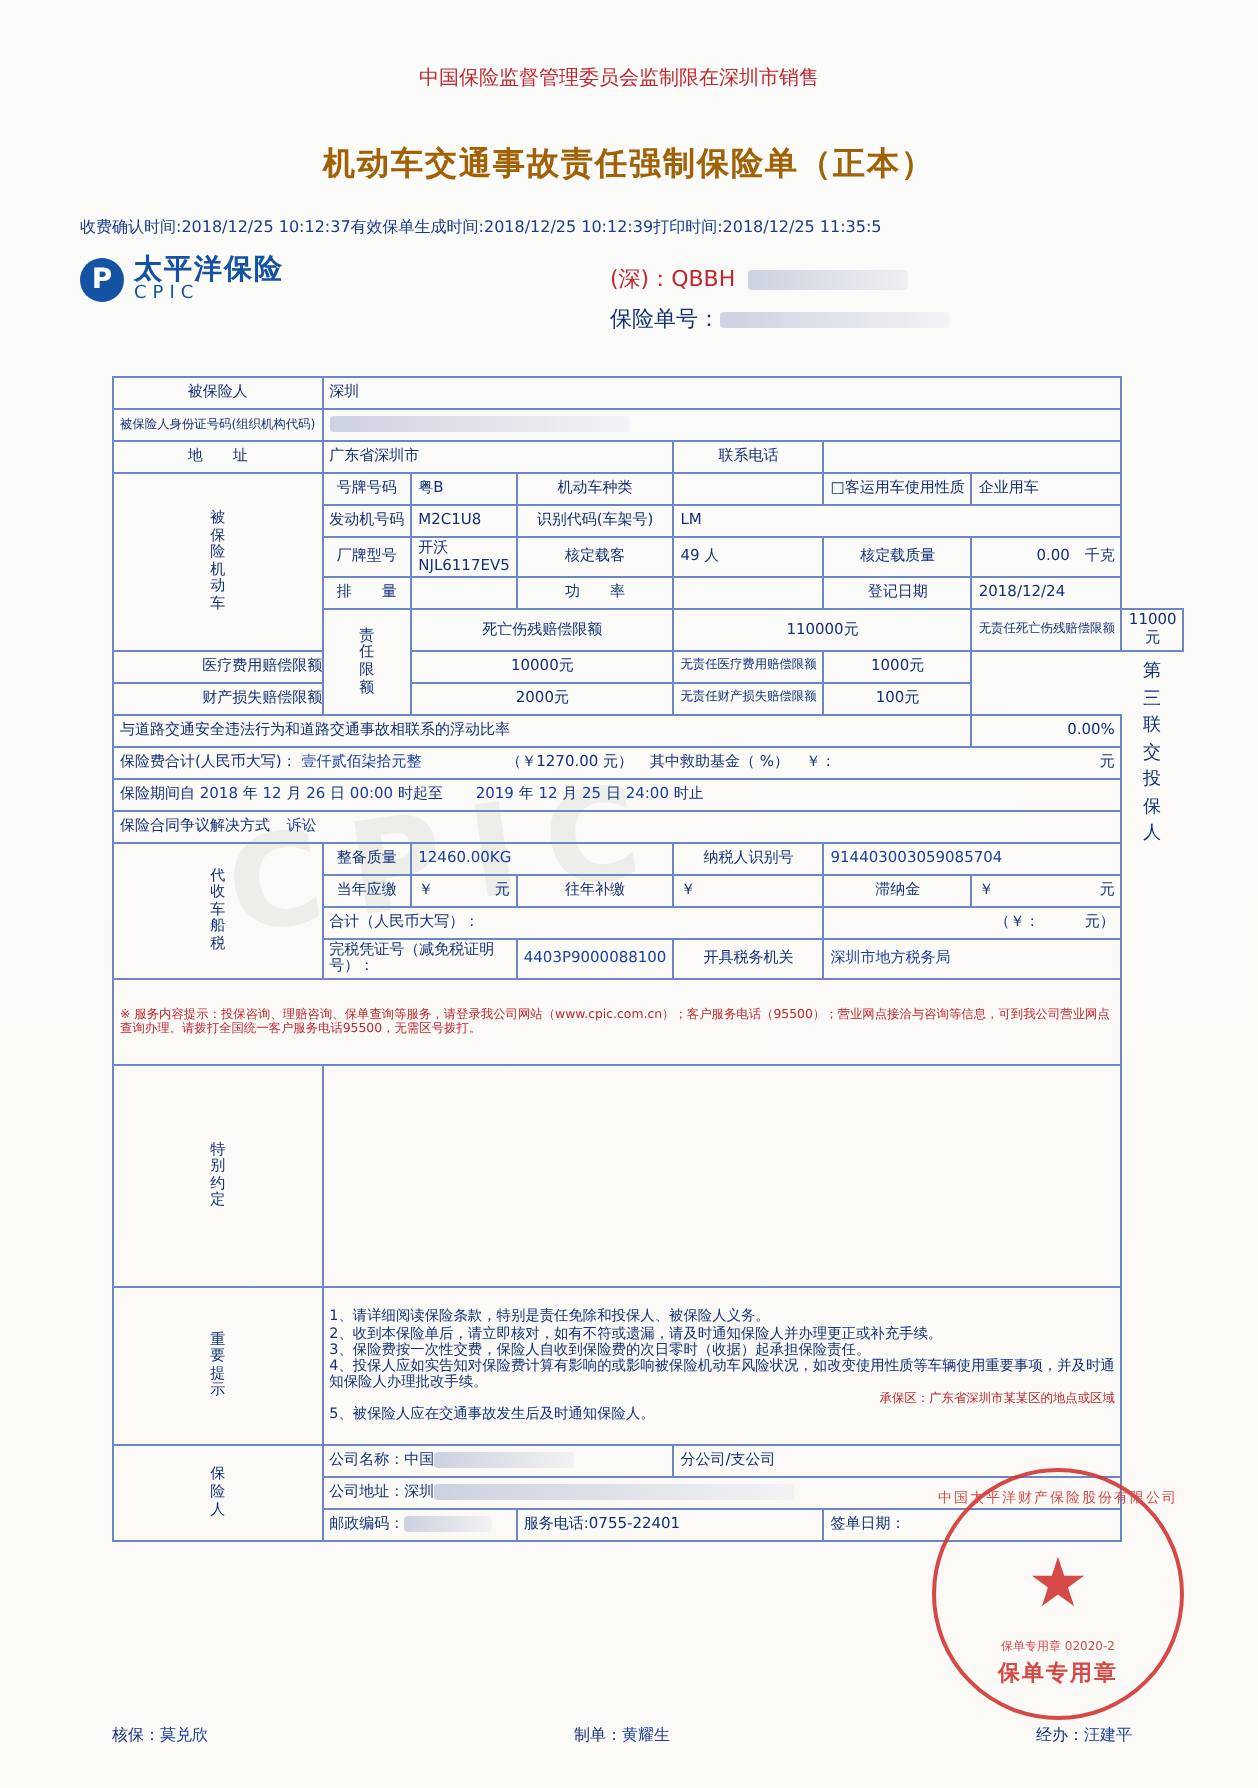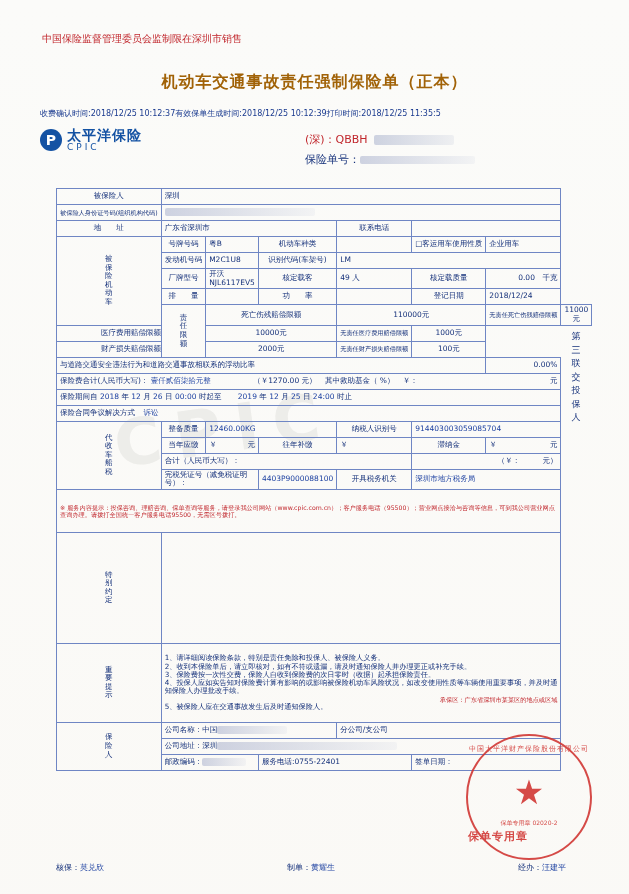--- a/index.html
+++ b/index.html
@@ -15,21 +15,21 @@
   .page{position:absolute;inset:0;}
   
   .paper-tint{position:absolute;inset:0;background:
      linear-gradient(180deg,rgba(255,255,255,0) 0%,rgba(250,248,244,.6) 100%);
      pointer-events:none;}
   .wm{position:absolute;left:120px;top:380px;width:400px;height:180px;
       font-size:64px;color:rgba(180,180,170,.18);font-weight:bold;
       letter-spacing:14px;transform:rotate(-8deg);pointer-events:none;}
 
   .topline{position:absolute;top:32px;left:42px;right:52px;display:flex;
-           justify-content:flex-start;color:#c1272d;font-size:10px;}
+           justify-content:center;color:#c1272d;font-size:10px;}
   .title{position:absolute;top:72px;left:0;right:0;text-align:center;
          font-size:16px;font-weight:bold;color:#a16207;letter-spacing:1px;}
   .timerow{position:absolute;top:108px;left:40px;right:20px;font-size:8px;color:#1a3a8f;
            display:flex;}
   .brandrow{position:absolute;top:128px;left:40px;right:30px;height:34px;}
   .logo{position:absolute;left:0;top:0;display:flex;align-items:center;gap:5px;}
   .logo-mark{width:22px;height:22px;border-radius:50%;background:#1452a3;color:#fff;
              font-size:14px;display:flex;align-items:center;justify-content:center;font-weight:bold;}
   .logo-text{line-height:1.05;}
   .logo-cn{font-size:14px;color:#1452a3;font-weight:bold;letter-spacing:1px;}
@@ -59,21 +59,21 @@
   .notebox{font-size:7.2px;line-height:1.55;padding:3px 6px;}
 
   .blurline{display:inline-block;height:8px;border-radius:2px;vertical-align:middle;
             background:linear-gradient(90deg,rgba(150,160,195,.45),rgba(205,210,225,.18));}
 
   
   .seal{position:absolute;left:466px;top:734px;width:122px;height:122px;border-radius:50%;
         border:2.5px solid #d0322f;color:#d0322f;opacity:.88;}
   .seal .star{position:absolute;left:50%;top:46%;transform:translate(-50%,-50%);
               font-size:34px;line-height:1;color:#d0322f;}
-  .seal .seal-bottom{position:absolute;left:0;right:0;bottom:14px;text-align:left;
+  .seal .seal-bottom{position:absolute;left:0;right:0;bottom:14px;text-align:center;
                      font-size:11px;letter-spacing:1px;font-weight:bold;}
   .seal .seal-top{position:absolute;left:0;right:0;top:8px;text-align:center;font-size:7px;
                   letter-spacing:1px;}
   .seal .seal-no{position:absolute;left:0;right:0;bottom:30px;text-align:center;font-size:6px;}
 
   .footrow{position:absolute;left:56px;top:862px;width:510px;display:flex;
            justify-content:space-between;font-size:8px;color:#14307a;}
   .redsmall{color:#c1272d;}
 </style>
 </head>

